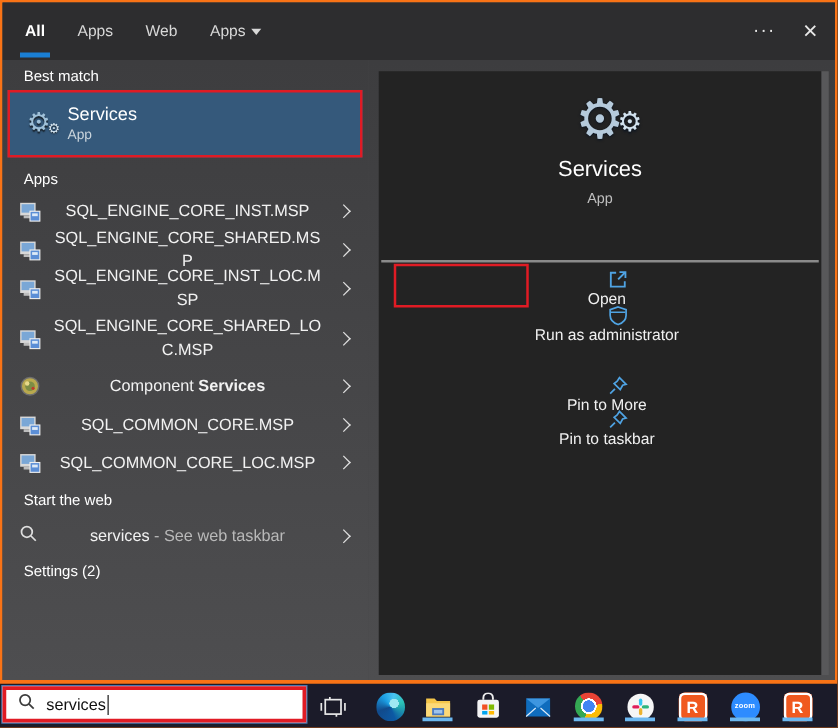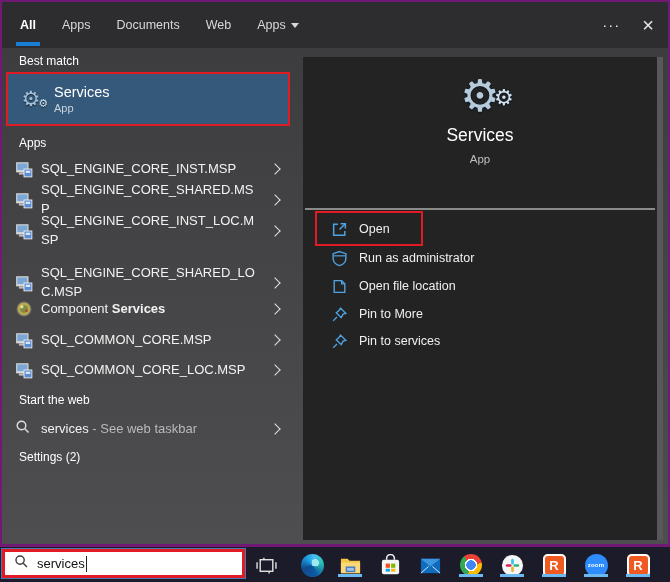--- a/index.html
+++ b/index.html
@@ -3,21 +3,21 @@
 <meta charset="utf-8">
 <style>
   :root{
     --accent-blue:#1a7fd4; --highlight-blue:#35597b; --annotation-red:#e01b24;
     --icon-blue:#4fa3e3; --panel-gray:#434345; --panel-dark:#232323;
     --topbar-gray:#2d2d2f; --taskbar-navy:#1b1b29; --running-indicator:#6cb8f0;
     --orange-app:#f0591f; --zoom-blue:#2d8cff; --text-light:#f2f2f2;
   }
   *{margin:0;padding:0;box-sizing:border-box;}
   body{background:#000;font-family:"Liberation Sans","DejaVu Sans",sans-serif;-webkit-font-smoothing:antialiased;}
-  .screen{position:relative;width:670px;height:582px;background:#701a75;overflow:hidden;}
+  .screen{position:relative;width:670px;height:582px;background:#f97316;overflow:hidden;}
 
   
   .flyout{position:absolute;left:2px;top:2px;width:666px;height:542px;background:var(--panel-gray);}
   .topbar{position:absolute;left:0;top:0;width:100%;height:46px;background:var(--topbar-gray);}
   .tabs{position:absolute;left:18px;top:0;height:46px;display:flex;align-items:center;gap:26px;}
   .tab{position:relative;color:#d8d8d8;font-size:12.5px;height:46px;display:flex;align-items:center;gap:5px;cursor:default;}
   .tab.active{color:#fff;font-weight:bold;}
   .tab.active .tab-underline{position:absolute;left:-4px;right:-4px;bottom:2px;height:4px;background:var(--accent-blue);}
   .caret-down{width:0;height:0;border-left:4.5px solid transparent;border-right:4.5px solid transparent;border-top:5px solid #d8d8d8;margin-top:1px;}
   .topbar-right{position:absolute;right:14px;top:0;height:46px;display:flex;align-items:center;gap:22px;color:#e8e8e8;}
@@ -30,37 +30,37 @@
   .sec-header{position:absolute;left:17px;color:#fff;font-size:12px;font-weight:normal;}
   .bm-row{position:absolute;left:4px;top:24px;width:284px;height:54px;background:var(--highlight-blue);
     border:2px solid var(--annotation-red);display:flex;align-items:center;}
   .bm-gear{position:relative;width:46px;text-align:center;color:#9fc0d8;font-size:21px;line-height:20px;text-shadow:0 1px 1px #17222c;}
   .bm-gear .gear-small{position:absolute;right:6px;bottom:-4px;font-size:11px;color:#cfe0ec;}
   .bm-text{display:flex;flex-direction:column;gap:2px;}
   .bm-title{color:#fff;font-size:14.5px;}
   .bm-sub{color:#c9d4dc;font-size:11px;}
   .lrow{position:absolute;left:0;width:293px;height:30px;display:flex;align-items:center;}
   .lrow .licon{width:18px;height:18px;margin-left:13px;flex:0 0 18px;}
-  .lrow .llabel{color:var(--text-light);font-size:13px;margin-left:8px;width:218px;word-break:break-all;line-height:1.45;}
+  .lrow .llabel{color:var(--text-light);font-size:13px;margin-left:8px;width:218px;word-break:break-all;line-height:1.45;text-align:center;}
   .lrow .llabel b{font-weight:bold;}
   .chev{position:absolute;right:16px;width:8px;height:8px;border-top:1.6px solid #e0e0e0;border-right:1.6px solid #e0e0e0;transform:rotate(45deg);}
   .dim{color:#b9b9b9;}
   .websearch-icon{margin-left:13px;flex:0 0 18px;}
 
   
   .right-frame{position:absolute;left:293px;top:46px;width:373px;height:496px;background:linear-gradient(#3d3d3f,#4e4e50);}
   .right-inner{position:absolute;left:301px;top:55px;width:354px;height:483px;background:var(--panel-dark);}
   .scroll-strip{position:absolute;left:655px;top:55px;width:6px;height:483px;background:#58585a;}
   .app-hero{position:absolute;left:0;top:0;width:100%;text-align:center;}
   .hero-gear{position:relative;display:inline-block;margin-top:16px;color:#b5cadb;font-size:44px;line-height:46px;text-shadow:0 1px 2px #0a1320;}
   .hero-gear .gear-small{position:absolute;right:-14px;bottom:-2px;font-size:22px;color:#d2e2ee;}
   .hero-title{margin-top:6px;color:#fff;font-size:17.5px;}
   .hero-sub{margin-top:7px;color:#bfbfbf;font-size:11.5px;}
   .divider{position:absolute;left:2px;top:151px;width:350px;height:2px;background:#8a8a8a;}
-  .action-row{position:absolute;left:0;width:100%;height:28px;display:flex;align-items:center;}
+  .action-row{position:absolute;left:0;width:100%;height:28px;display:flex;align-items:center;flex-direction:column;}
   .action-row .aicon{margin-left:28px;flex:0 0 17px;width:17px;height:17px;}
   .action-row .alabel{margin-left:11px;color:#f0f0f0;font-size:12.5px;}
   .open-annotation{position:absolute;left:12px;top:154px;width:108px;height:35px;border:2px solid var(--annotation-red);}
 
   
   .taskbar{position:absolute;left:0;top:547px;width:670px;height:35px;background:var(--taskbar-navy);}
   .tb-search{position:absolute;left:2px;top:2px;width:243px;height:29px;background:#fff;border:3px solid var(--annotation-red);
     box-shadow:0 0 0 1px #4a78b0;display:flex;align-items:center;}
   .tb-search .s-glyph{margin-left:9px;flex:0 0 15px;}
   .tb-search .s-text{margin-left:8px;color:#111;font-size:13px;}
@@ -90,23 +90,20 @@
     <div class="topbar">
       <div class="tabs">
         <div class="tab active">
           <span>All</span>
           <span class="tab-underline"></span>
         </div>
         <div class="tab">
           <span>Apps</span>
         </div>
         <div class="tab">
-          <span>Documents</span>
-        </div>
-        <div class="tab">
           <span>Web</span>
         </div>
         <div class="tab">
           <span>Apps</span>
           <span class="caret-down"></span>
         </div>
       </div>
       <div class="topbar-right">
         <span class="dots">···</span>
         <span class="closex">×</span>
@@ -152,21 +149,21 @@
         <span class="licon"><svg viewBox="0 0 16 16">
               <rect x="1" y="2" width="11" height="9" fill="#d8d8d8"></rect>
               <rect x="2" y="3" width="9" height="6" fill="#7aa7d6"></rect>
               <rect x="3.5" y="11" width="6" height="2" fill="#bdbdbd"></rect>
               <rect x="8" y="8" width="7" height="7" fill="#5b8ed6" stroke="#eee" stroke-width="0.8"></rect>
               <rect x="9.5" y="9.5" width="4" height="2" fill="#dce9f7"></rect>
             </svg></span>
         <span class="llabel">SQL_ENGINE_CORE_INST_LOC.MSP</span>
         <span class="chev"></span>
       </div>
-      <div class="lrow" style="top:212px;height:46px">
+      <div class="lrow" style="top:200px;height:46px">
         <span class="licon"><svg viewBox="0 0 16 16">
               <rect x="1" y="2" width="11" height="9" fill="#d8d8d8"></rect>
               <rect x="2" y="3" width="9" height="6" fill="#7aa7d6"></rect>
               <rect x="3.5" y="11" width="6" height="2" fill="#bdbdbd"></rect>
               <rect x="8" y="8" width="7" height="7" fill="#5b8ed6" stroke="#eee" stroke-width="0.8"></rect>
               <rect x="9.5" y="9.5" width="4" height="2" fill="#dce9f7"></rect>
             </svg></span>
         <span class="llabel">SQL_ENGINE_CORE_SHARED_LOC.MSP</span>
         <span class="chev"></span>
       </div>
@@ -237,40 +234,33 @@
       </div>
       <div class="open-annotation"></div>
 
       <div class="action-row" style="top:187px">
         <span class="aicon"><svg viewBox="0 0 16 16">
               <path d="M8 1.5l6 2v4.2c0 3.6-2.6 5.9-6 7-3.4-1.1-6-3.4-6-7V3.5z" fill="none" stroke="#4fa3e3" stroke-width="1.3"></path>
               <path d="M2.5 5.5h11" stroke="#4fa3e3" stroke-width="1.1"></path>
             </svg></span>
         <span class="alabel">Run as administrator</span>
       </div>
-      <div class="action-row" style="top:215px">
-        <span class="aicon"><svg viewBox="0 0 16 16">
-              <path d="M3 2.5h7l3 3v8H3z" fill="none" stroke="#4fa3e3" stroke-width="1.3"></path>
-              <path d="M10 2.5v3h3" fill="none" stroke="#4fa3e3" stroke-width="1.3"></path>
-            </svg></span>
-        <span class="alabel">Open file location</span>
-      </div>
       <div class="action-row" style="top:243px">
         <span class="aicon"><svg viewBox="0 0 16 16">
               <path d="M9 2l5 5-2.6.7L9.6 11 5 6.4 7.3 4.6z" fill="none" stroke="#4fa3e3" stroke-width="1.3"></path>
               <line x1="5.6" y1="10.4" x2="2" y2="14" stroke="#4fa3e3" stroke-width="1.3"></line>
             </svg></span>
         <span class="alabel">Pin to More</span>
       </div>
       <div class="action-row" style="top:270px">
         <span class="aicon"><svg viewBox="0 0 16 16">
               <path d="M9 2l5 5-2.6.7L9.6 11 5 6.4 7.3 4.6z" fill="none" stroke="#4fa3e3" stroke-width="1.3"></path>
               <line x1="5.6" y1="10.4" x2="2" y2="14" stroke="#4fa3e3" stroke-width="1.3"></line>
             </svg></span>
-        <span class="alabel">Pin to services</span>
+        <span class="alabel">Pin to taskbar</span>
       </div>
     </div>
   </div>
 
   <div class="taskbar">
     <div class="tb-search">
       <span class="s-glyph"><svg viewBox="0 0 16 16" width="15" height="15">
             <circle cx="6.5" cy="6.5" r="4.4" fill="none" stroke="#3c3c3c" stroke-width="1.5"></circle>
             <line x1="9.9" y1="9.9" x2="13.8" y2="13.8" stroke="#3c3c3c" stroke-width="1.5"></line>
           </svg></span>

